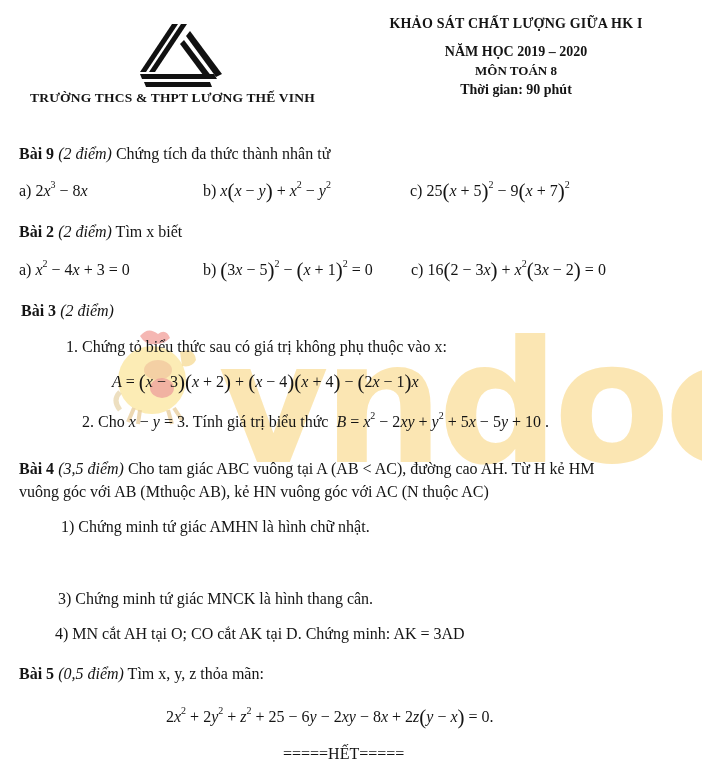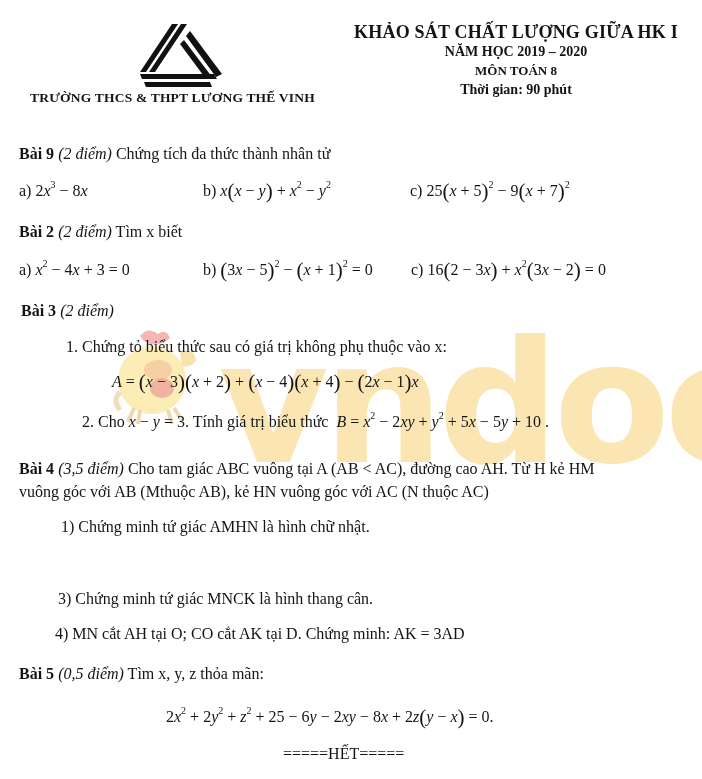--- a/index.html
+++ b/index.html
@@ -7,21 +7,21 @@
       width: 702px; height: 779px; position: relative; overflow: hidden;
       font-family: "Liberation Serif", "DejaVu Serif", serif;
       color: #141414;
     }
     .abs { position: absolute; white-space: nowrap; }
 
     
     .logo { left: 136px; top: 22px; width: 90px; height: 66px; }
     .school { left: 30px; top: 90px; font-size: 13.5px; font-weight: bold; letter-spacing: 0.2px; }
     .hdr { position: absolute; left: 330px; width: 372px; text-align: center; font-weight: bold; }
-    .hdr-title { top: 22px; font-size: 18px; letter-spacing: 0.2px; }
+    .hdr-title { top: 16px; font-size: 14px; letter-spacing: 0.2px; }
     .hdr-year { top: 44px; font-size: 14px; }
     .hdr-subject { top: 63px; font-size: 13px; }
     .hdr-time { top: 82px; font-size: 14px; }
 
     
     .line { font-size: 16px; }
     .b { font-weight: bold; }
     .i { font-style: italic; }
     .m { font-family: "Liberation Serif", "DejaVu Serif", serif; }
     .m i { font-style: italic; }

